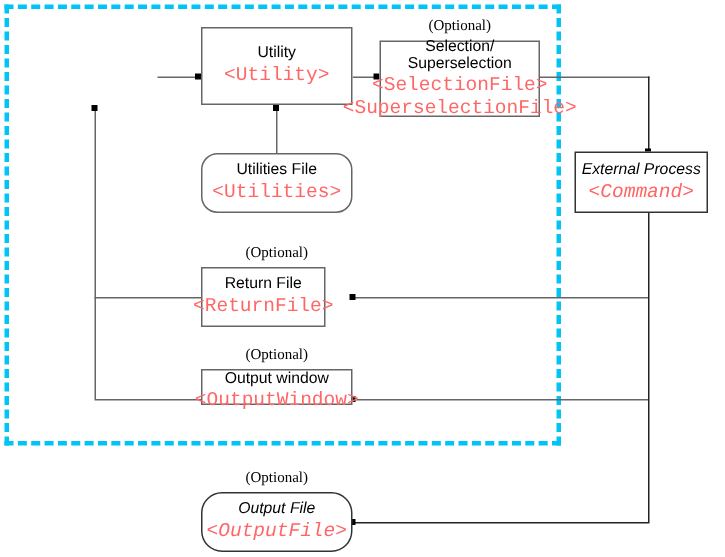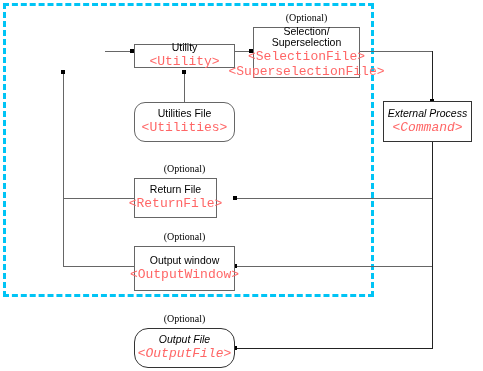--- a/index.html
+++ b/index.html
@@ -113,21 +113,21 @@
 
   <div class="hline dark" style="left:235px; top:348px; width:197px;"></div>
   <div class="dot" style="left:233px; top:346px;"></div>
 
   <div class="vline" style="left:63px; top:72px; height:194px;"></div>
   <div class="dot" style="left:61px; top:70px;"></div>
   <div class="hline" style="left:63px; top:198px; width:71px;"></div>
   <div class="hline" style="left:63px; top:266px; width:71px;"></div>
 
 
-  <div class="node" style="left:134px; top:44px; width:101px; height:24px;">
+  <div class="node" style="left:134px; top:18px; width:101px; height:52px;">
     <div class="title">Utility</div>
     <div class="code">&lt;Utility&gt;</div>
   </div>
 
   <div class="caption" style="left:253px; top:12px; width:107px;">(Optional)</div>
   <div class="node" style="left:253px; top:27px; width:107px; height:51px;">
     <div class="title">Selection/
 Superselection</div>
     <div class="code">&lt;SelectionFile&gt;
 &lt;SuperselectionFile&gt;</div>
@@ -143,21 +143,21 @@
     <div class="code">&lt;Command&gt;</div>
   </div>
 
   <div class="caption" style="left:134px; top:163px; width:101px;">(Optional)</div>
   <div class="node" style="left:134px; top:178px; width:83px; height:40px;">
     <div class="title">Return File</div>
     <div class="code">&lt;ReturnFile&gt;</div>
   </div>
 
   <div class="caption" style="left:134px; top:231px; width:101px;">(Optional)</div>
-  <div class="node" style="left:134px; top:246px; width:101px; height:45px;">
+  <div class="node" style="left:134px; top:246px; width:101px; height:24px;justify-content:space-between;">
     <div class="title">Output window</div>
     <div class="code">&lt;OutputWindow&gt;</div>
   </div>
 
   <div class="caption" style="left:134px; top:313px; width:101px;">(Optional)</div>
   <div class="node dark" style="left:134px; top:328px; width:101px; height:40px;border-radius:14px;">
     <div class="title">Output File</div>
     <div class="code">&lt;OutputFile&gt;</div>
   </div>
 

